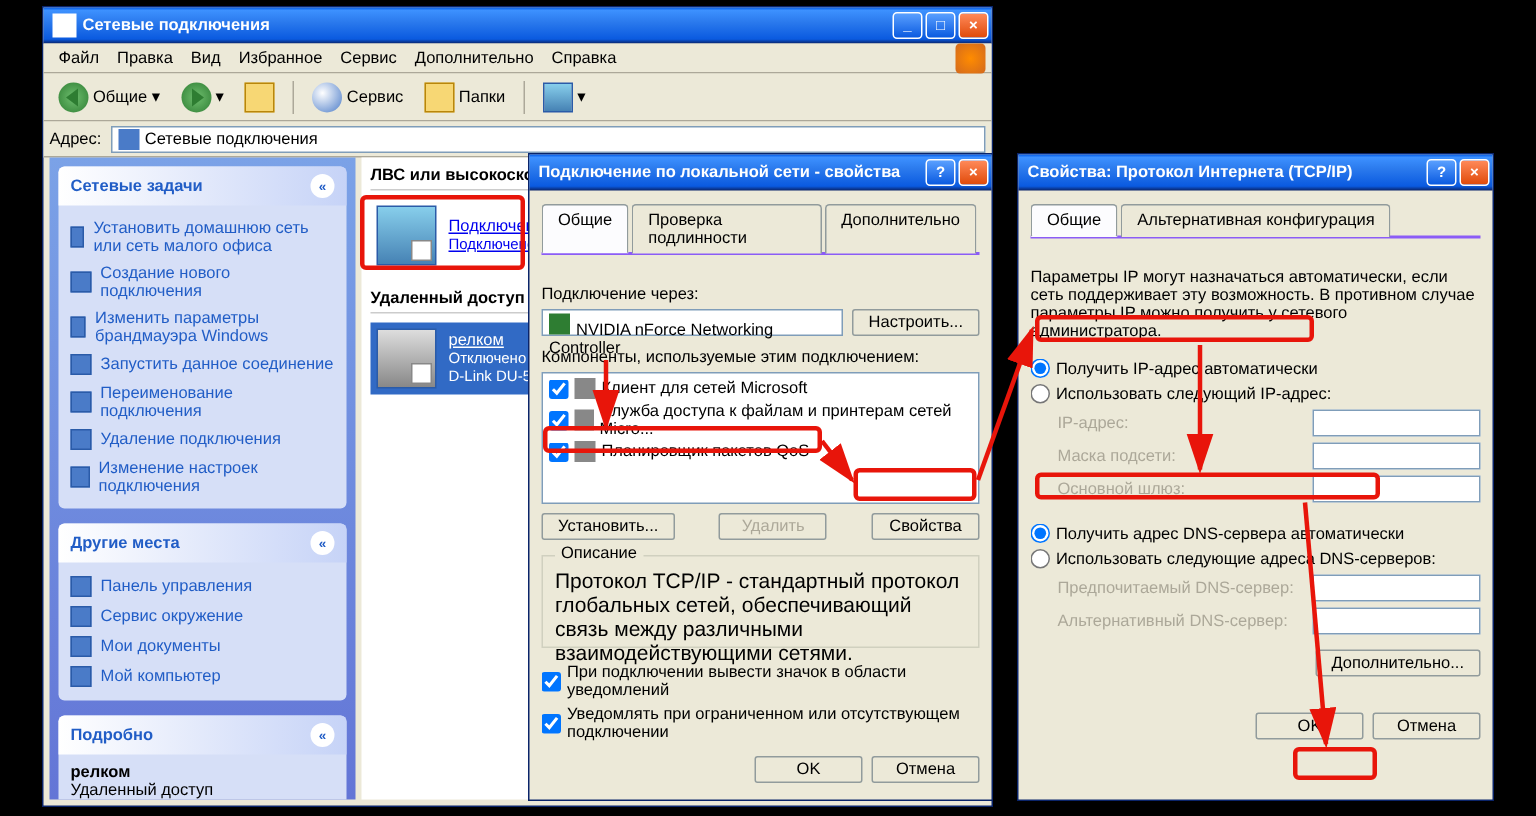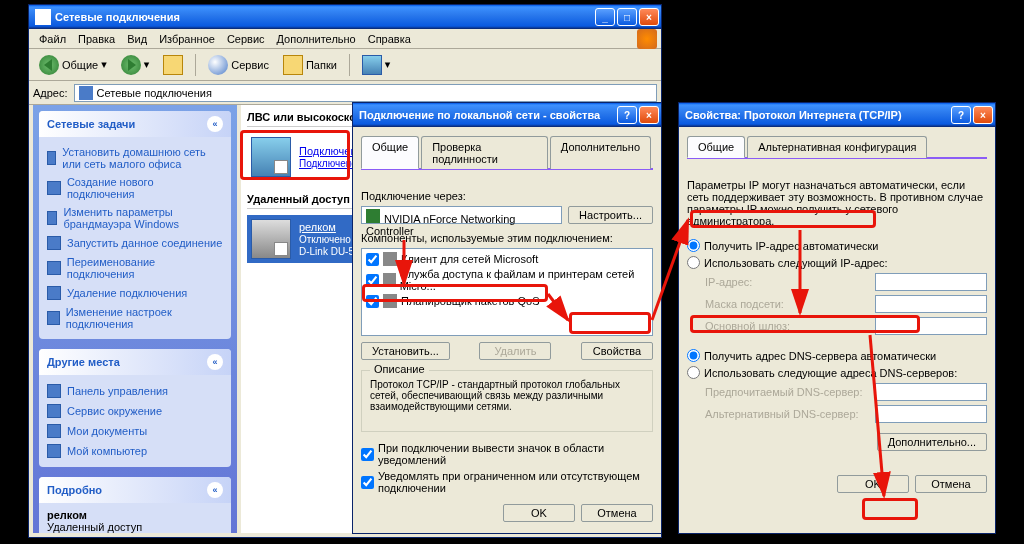--- a/index.html
+++ b/index.html
@@ -248,21 +248,21 @@
           <span>Планировщик пакетов QoS</span>
         </div>
     </div>
     <div class="btnrow" style="justify-content:space-between;margin-top:6px">
       <button class="btn">Установить...</button>
       <button class="btn" disabled="">Удалить</button>
       <button class="btn">Свойства</button>
     </div>
     <div class="groupbox" style="margin-top:10px;height:62px">
       <div class="groupbox-label">Описание</div>
-      <div style="font-size:10px">Протокол TCP/IP - стандартный протокол глобальных сетей, обеспечивающий связь между различными взаимодействующими сетями.</div>
+      <div style="font-size:14px">Протокол TCP/IP - стандартный протокол глобальных сетей, обеспечивающий связь между различными взаимодействующими сетями.</div>
     </div>
     <div class="radio-row">
         <input type="checkbox" checked="" style="">
         <span>При подключении вывести значок в области уведомлений</span>
       </div>
     <div class="radio-row">
         <input type="checkbox" checked="" style="">
         <span>Уведомлять при ограниченном или отсутствующем подключении</span>
       </div>
     <div class="btnrow">

